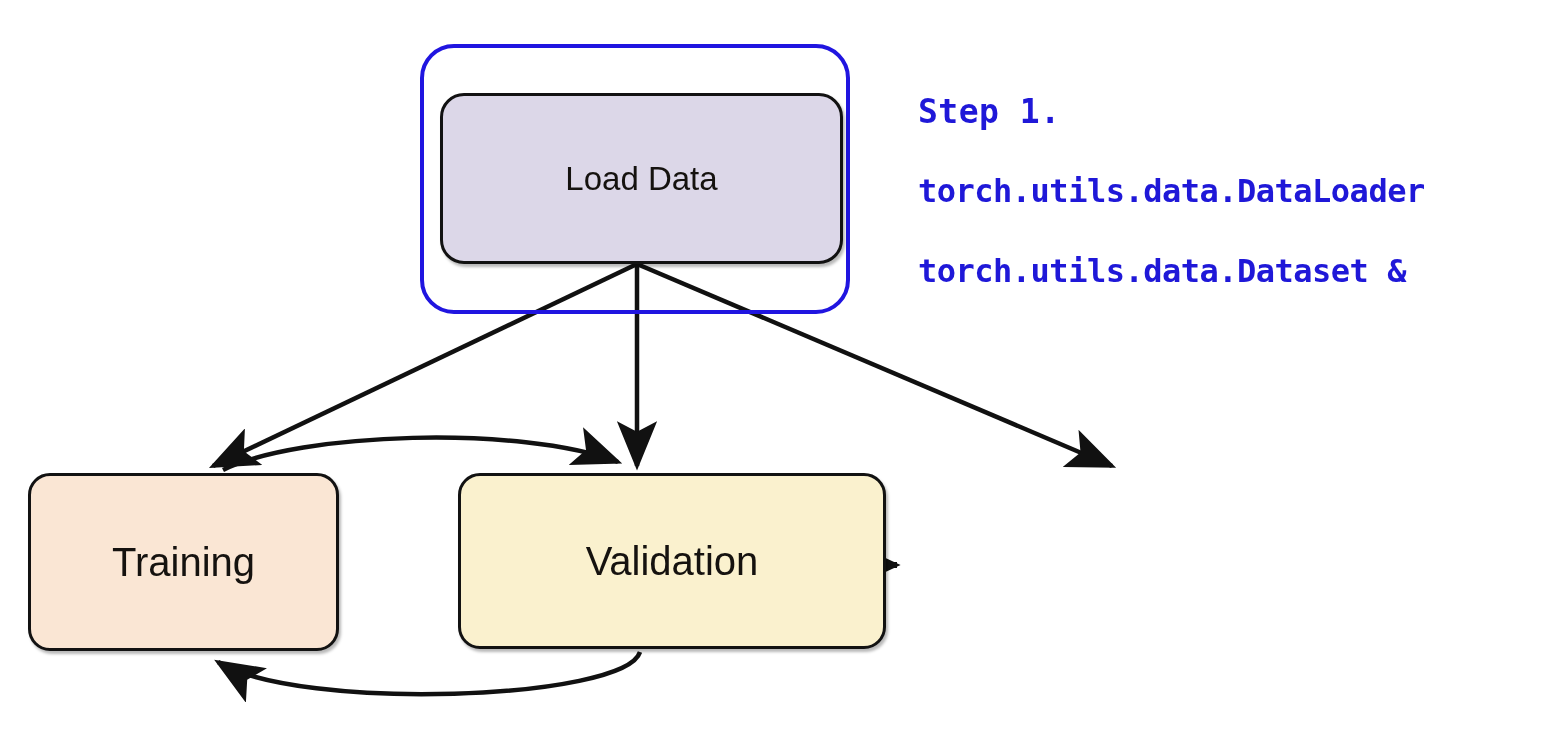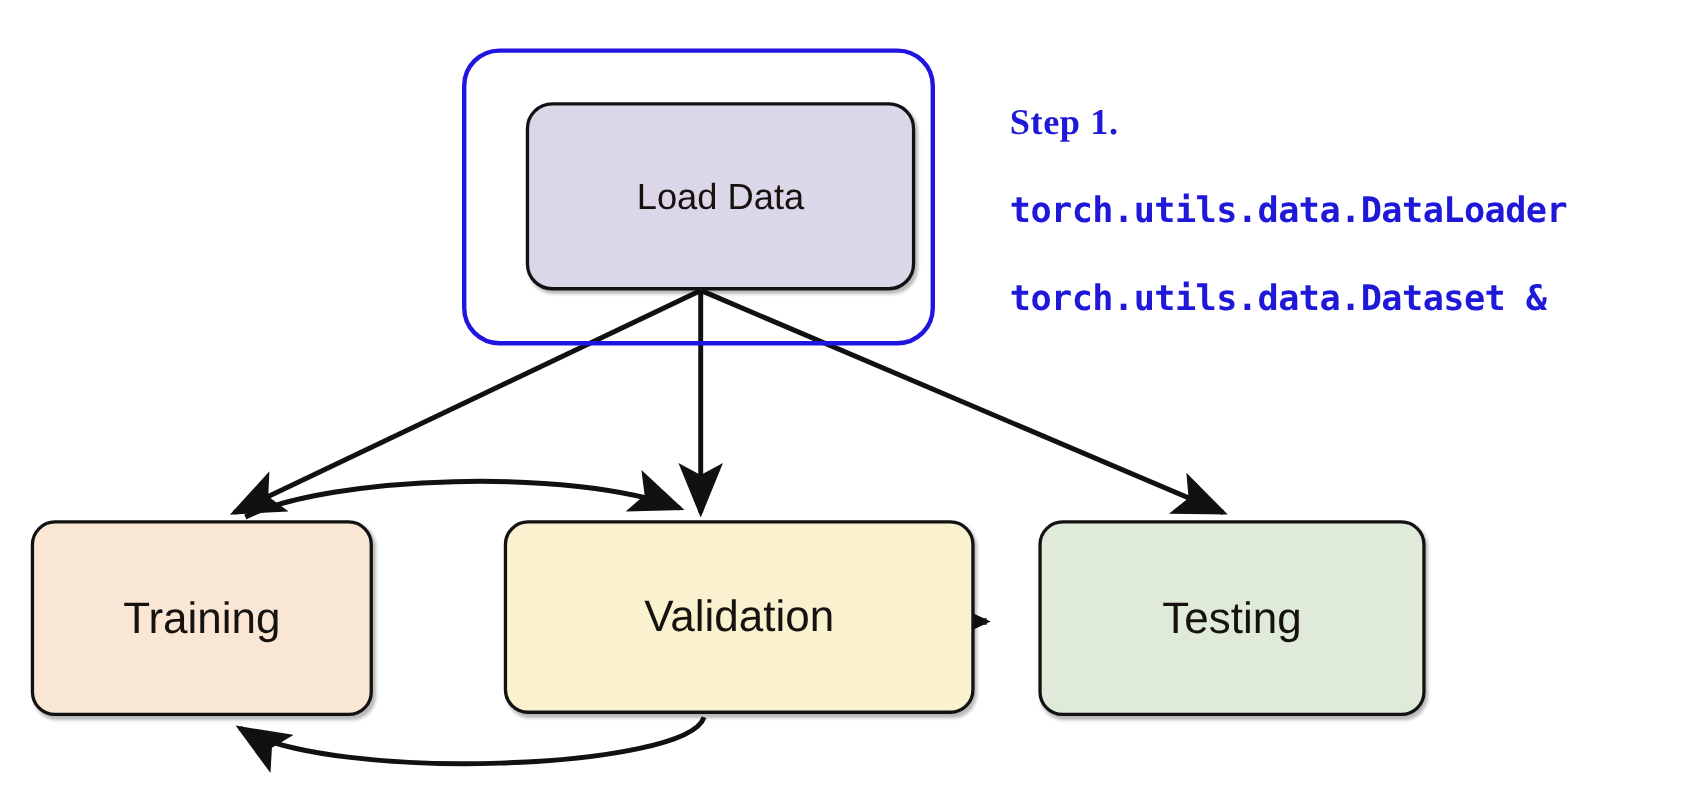--- a/index.html
+++ b/index.html
@@ -39,23 +39,23 @@
     box-shadow: 2px 3px 3px rgba(0,0,0,0.28);
   }
   .node-label {
     font-family: "Liberation Sans", sans-serif;
     color: #15120f;
     white-space: nowrap;
   }
 
   
   #node-load-data {
-    left: 478px;
+    left: 440px;
     top: 93px;
-    width: 354px;
+    width: 403px;
     height: 171px;
     background: #dcd7e8;
     border-radius: 24px;
   }
   #node-load-data .node-label { font-size: 33px; }
 
   
   #highlight-ring {
     position: absolute;
     left: 420px;
@@ -103,21 +103,21 @@
   #step-note {
     position: absolute;
     left: 918px;
     top: 52px;
     color: #1f18d8;
     font-family: "DejaVu Sans Mono", monospace;
     font-weight: bold;
     line-height: 1.24;
     white-space: pre;
   }
-  #step-note .step-title { font-size: 33px; display: block; letter-spacing: 0.5px; font-family: Liberation Serif, serif; }
+  #step-note .step-title { font-size: 33px; display: block; letter-spacing: 0.5px; }
   #step-note .step-code  { font-size: 32px; display: block; letter-spacing: -0.5px; }
 </style>
 </head>
 <body>
 
 <div id="canvas">
 
   <svg class="layer" viewBox="0 0 1550 736" preserveAspectRatio="none">
     <defs>
       <marker id="arrowhead" markerWidth="11" markerHeight="9" refX="10" refY="4.5" orient="auto" markerUnits="strokeWidth">
@@ -148,23 +148,20 @@
   </div>
 
   <div class="node" id="node-training">
     <span class="node-label">Training</span>
   </div>
 
   <div class="node" id="node-validation">
     <span class="node-label">Validation</span>
   </div>
 
-  <div class="node" id="node-testing">
-    <span class="node-label">Testing</span>
-  </div>
 
   <div id="step-note">
     <span class="step-title">Step 1.</span>
     <span class="step-code">torch.utils.data.DataLoader</span>
     <span class="step-code">torch.utils.data.Dataset &amp;</span>
   </div>
 
 </div>
 
 </body></html>

